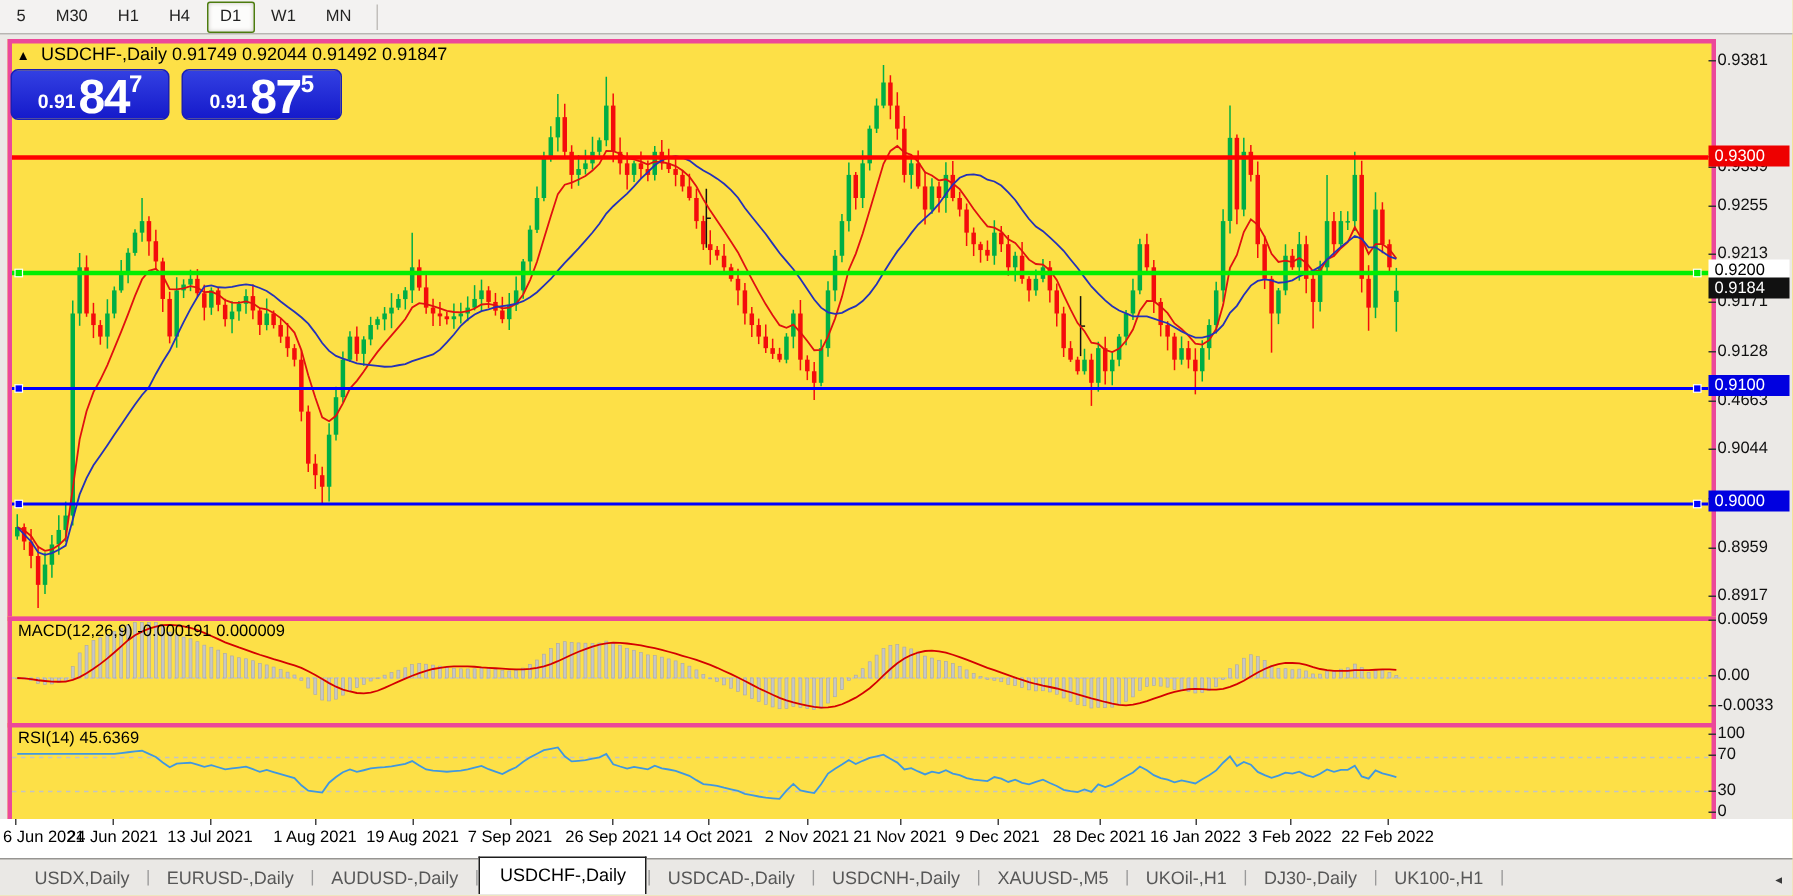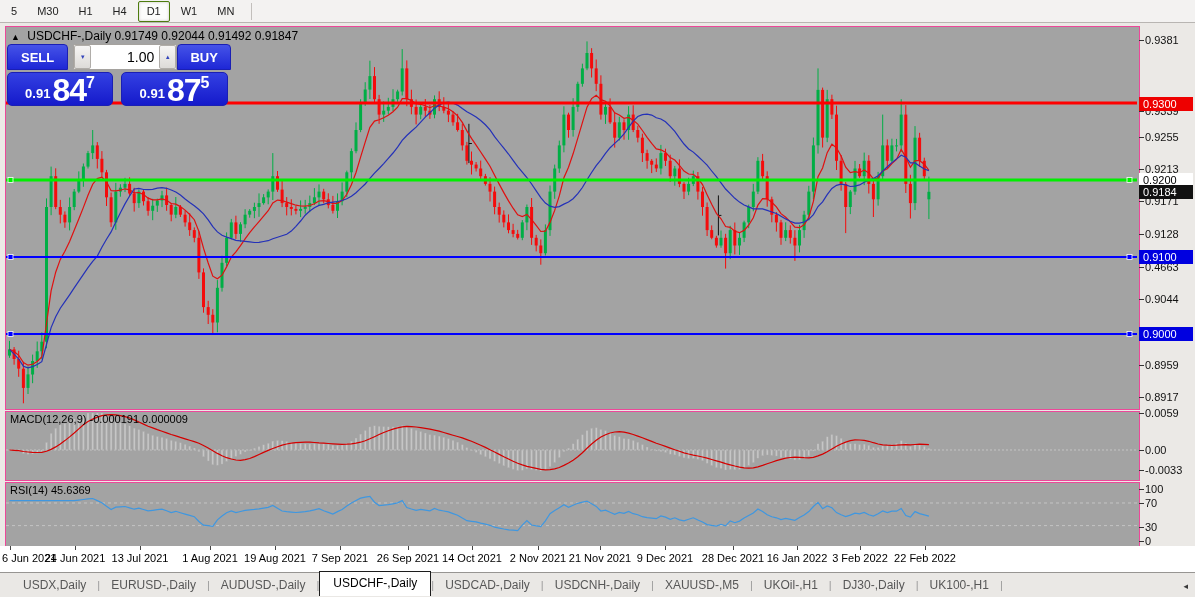--- a/index.html
+++ b/index.html
@@ -5,21 +5,21 @@
   html,body{margin:0;padding:0}
   body{width:1195px;height:597px;background:#ebe9e6;font-family:"Liberation Sans",sans-serif;
        position:relative;overflow:hidden;font-size:11px;color:#000;-webkit-font-smoothing:antialiased}
   
   #toolbar{position:absolute;left:0;top:0;width:1195px;height:23px;background:#f3f2f1;
            border-bottom:1px solid #b8b5b2;display:flex;align-items:center;padding-left:1px;box-sizing:border-box}
   .tf{height:19px;line-height:19px;padding:0 8px;margin:0 1px;color:#222;border:1px solid transparent;border-radius:2px}
   .tf.active{background:#fcfcfb;border:1px solid #4d7c0f;box-shadow:inset 0 0 3px #c9c6c2}
   .tb-sep{width:1px;height:17px;background:#c2bfbc;margin:0 7px}
   
-  .win{position:absolute;background:#a3a3a3;border:1px solid #ec4899}
+  .win{position:absolute;background:#fde047;border:3px solid #ec4899}
   #win-main{left:5px;top:26px;width:1133px;height:382px}
   #win-macd{left:5px;top:411px;width:1133px;height:68px}
   #win-rsi{left:5px;top:482px;width:1133px;height:63px}
   .win svg{display:block}
   #chart-title{position:absolute;left:11px;top:29px;font-size:12px;z-index:4;white-space:nowrap}
   #chart-title .tri{font-size:9px;margin-right:4px}
   .ind-label{position:absolute;left:4px;top:1px;font-size:11px;z-index:2;white-space:nowrap}
   
   #trade-panel{position:absolute;left:7px;top:44px;width:224px;z-index:3}
   #tp-row1{display:flex;height:26px}
@@ -708,33 +708,20 @@
     </svg>
   </div>
 
 <div id="chart-title">
   <span class="tri">▲</span>
   <span>USDCHF-,Daily</span>
   <span>0.91749 0.92044 0.91492 0.91847</span>
 </div>
 
 <div id="trade-panel">
-  <div id="tp-row1">
-    <div class="btn-blue" id="sell-btn">SELL</div>
-    <div id="vol-group">
-      <div class="vol-btn">
-        <span>▾</span>
-      </div>
-      <input id="vol-input" value="1.00" style="">
-      <div class="vol-btn">
-        <span>▴</span>
-      </div>
-    </div>
-    <div class="btn-blue" id="buy-btn">BUY</div>
-  </div>
   <div id="tp-row2">
     <div class="price-box" id="sell-box">
       <span class="pp-small">0.91</span>
       <span class="pp-big">84</span>
       <span class="pp-sup">7</span>
     </div>
     <div class="price-box" id="buy-box">
       <span class="pp-small">0.91</span>
       <span class="pp-big">87</span>
       <span class="pp-sup">5</span>

